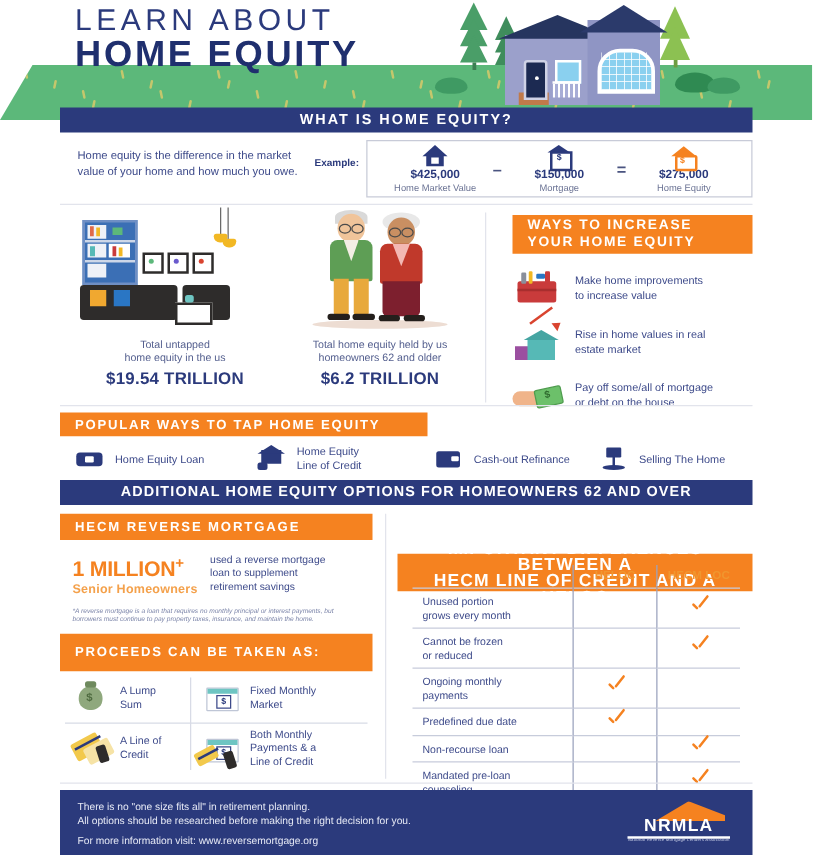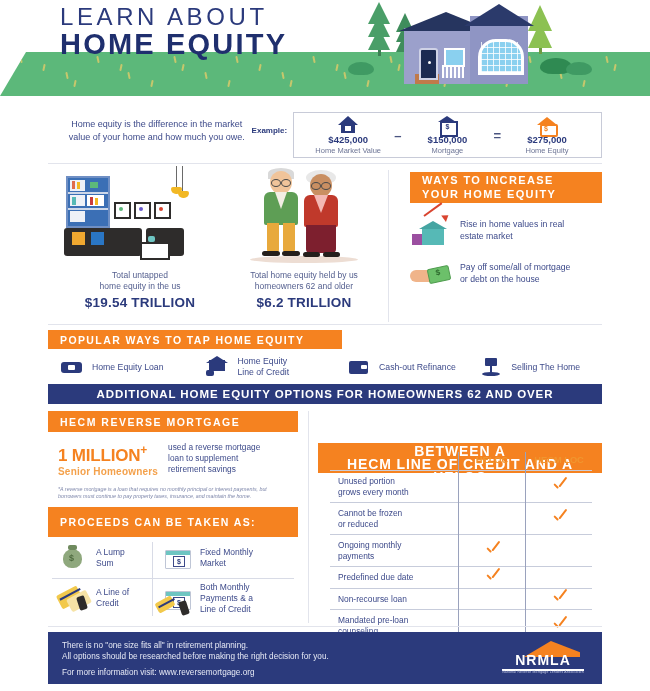--- a/index.html
+++ b/index.html
@@ -35,21 +35,21 @@
   .h-bigwin:after{content:"";position:absolute;inset:0;background:repeating-linear-gradient(90deg,rgba(255,255,255,.8) 0 1px,transparent 1px 6px),repeating-linear-gradient(0deg,rgba(255,255,255,.8) 0 1px,transparent 1px 6px);}
 
   
   .band-navy{background:#2b3a7c;color:#fff;text-align:center;font-size:11.5px;letter-spacing:1.6px;font-weight:bold;display:flex;align-items:center;justify-content:center;}
   .band-orange{background:#f58220;color:#fff;font-weight:bold;letter-spacing:1.4px;display:flex;align-items:center;}
 
   .whatis{position:absolute;left:48px;top:86px;width:554px;height:20px;}
 
   
   .defrow{position:absolute;left:48px;top:112px;width:554px;height:48px;display:flex;align-items:flex-start;}
-  .deftext{width:232px;font-size:9px;line-height:13px;color:#3d4a8a;padding-left:14px;padding-top:6px;text-align:center;}
+  .deftext{width:232px;font-size:9px;line-height:13px;color:#3d4a8a;padding-left:14px;padding-top:6px;}
   .example-label{font-size:8px;font-weight:bold;color:#2b3a7c;padding-top:14px;padding-right:6px;}
   .exbox{flex:1;border:1px solid #c8cbd8;height:44px;display:flex;align-items:center;justify-content:space-around;padding:0 8px;}
   .excell{text-align:center;width:92px;}
   .exnum{font-size:9.5px;font-weight:bold;color:#2b3a7c;margin-top:1px;}
   .exlab{font-size:7.5px;color:#6c7495;margin-top:1px;}
   .exop{font-size:13px;color:#4a5480;font-weight:bold;}
   .ico-house-navy{width:20px;height:17px;margin:0 auto;position:relative;}
   .ico-house-navy .rf{position:absolute;left:0;top:0;width:0;height:0;border-left:10px solid transparent;border-right:10px solid transparent;border-bottom:9px solid #2b3a7c;}
   .ico-house-navy .bd{position:absolute;left:3px;top:8px;width:14px;height:9px;background:#2b3a7c;}
   .ico-house-navy .wn{position:absolute;left:7px;top:10px;width:6px;height:5px;background:#fff;}
@@ -266,20 +266,23 @@
       <div class="h-rail"></div>
       <div class="h-bigwin"></div>
     </div>
 
     <div class="title-wrap">
       <div class="t1">LEARN ABOUT</div>
       <div class="t2">HOME EQUITY</div>
     </div>
   </div>
 
+  <div class="whatis band-navy">
+    <span>WHAT IS HOME EQUITY?</span>
+  </div>
 
   <div class="defrow">
     <div class="deftext">Home equity is the difference in the market value of your home and how much you owe.</div>
     <div class="example-label">Example:</div>
     <div class="exbox">
       <div class="excell">
         <div class="ico-house-navy">
             <div class="rf"></div>
             <div class="bd"></div>
             <div class="wn"></div>
@@ -389,20 +392,33 @@
     </div>
   </div>
 
   <div class="vdiv" style="left:388px;top:170px;height:152px;"></div>
 
   <div class="ways">
     <div class="hdr band-orange">
       <div>
         <div>WAYS TO INCREASE</div>
         <div>YOUR HOME EQUITY</div>
+      </div>
+    </div>
+    <div class="wayrow">
+      <div class="w-ico">
+        <div class="toolbox"></div>
+        <div class="tool" style="left:7px;top:3px;width:4px;height:9px;background:#8a8f9b;"></div>
+        <div class="tool" style="left:13px;top:2px;width:3px;height:10px;background:#f2b824;"></div>
+        <div class="tool" style="left:19px;top:4px;width:7px;height:4px;background:#2a76c4;"></div>
+        <div class="tool" style="left:26px;top:2px;width:4px;height:10px;background:#c93b3b;"></div>
+      </div>
+      <div class="txt">
+        <div>Make home improvements</div>
+        <div>to increase value</div>
       </div>
     </div>
     <div class="wayrow">
       <div class="w-ico">
         <div class="mini-house2"></div>
         <div class="mini-house"></div>
         <div class="mini-roof"></div>
         <div class="arrow-up"></div>
         <div class="arrow-head"></div>
       </div>

